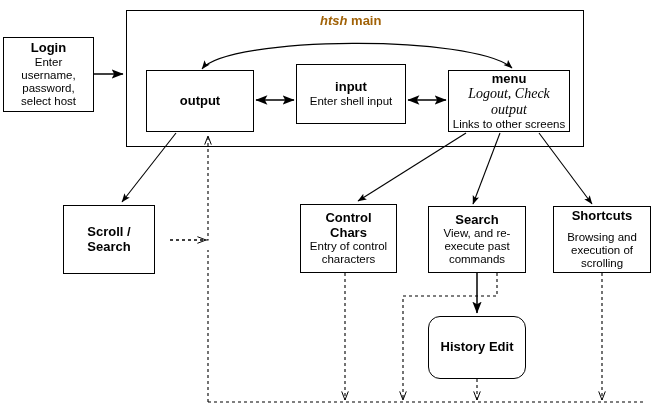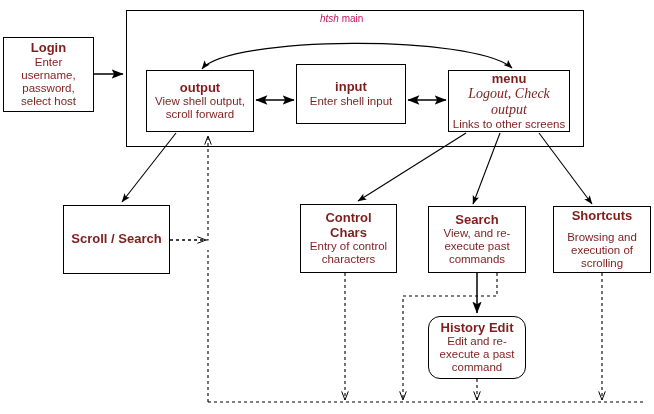--- a/index.html
+++ b/index.html
@@ -27,21 +27,21 @@
     position: absolute;
     border: 1.5px solid #000000;
     background: #ffffff;
     box-sizing: border-box;
     display: flex;
     flex-direction: column;
     align-items: center;
     justify-content: center;
     text-align: center;
     line-height: 1.12;
-    color: #7f1d1d;
+    color: #000000;
   }
   .box .title {
     font-weight: bold;
     font-size: 13px;
     letter-spacing: 0px;
   }
   .box .desc {
     font-size: 11.5px;
     padding: 0 3px;
   }
@@ -52,23 +52,23 @@
     font-family: Liberation Serif, serif;
   }
   .container-box {
     position: absolute;
     border: 1.5px solid #000000;
     background: transparent;
     box-sizing: border-box;
   }
   .container-title {
     position: absolute;
-    font-size: 10px;
-    font-weight: normal;
-    color: #be185d;
+    font-size: 13px;
+    font-weight: bold;
+    color: #a16207;
     white-space: nowrap;
   }
   .container-title .it { font-style: italic; }
 </style>
 </head>
 <body>
 
 <div id="canvas">
 
   <svg id="edges" viewBox="0 0 654 414" xmlns="http://www.w3.org/2000/svg">
@@ -153,35 +153,34 @@
     <span>main</span>
   </div>
 
   <div class="box" style="left:3px; top:37px; width:91px; height:75px;">
     <div class="title">Login</div>
     <div class="desc">Enter username, password, select host</div>
   </div>
 
   <div class="box" style="left:146px; top:70px; width:108px; height:62px;">
     <div class="title">output</div>
-    <div class="desc">View shell output, scroll forward</div>
   </div>
 
   <div class="box" style="left:296px; top:64px; width:110px; height:60px;">
     <div class="title">input</div>
     <div class="desc">Enter shell input</div>
   </div>
 
   <div class="box" style="left:448px; top:70px; width:122px; height:62px;">
     <div class="title">menu</div>
     <div class="desc-it">Logout, Check output</div>
     <div class="desc">Links to other screens</div>
   </div>
 
-  <div class="box" style="left:63px; top:205px; width:107px; height:69px;gap:12px;">
+  <div class="box" style="left:63px; top:205px; width:92px; height:69px;gap:12px;">
     <div class="title">Scroll / Search</div>
   </div>
 
   <div class="box" style="left:300px; top:204px; width:97px; height:69px;">
     <div class="title">Control</div>
     <div class="title">Chars</div>
     <div class="desc">Entry of control characters</div>
   </div>
 
   <div class="box" style="left:428px; top:206px; width:98px; height:67px;">
@@ -189,16 +188,15 @@
     <div class="desc">View, and re-execute past commands</div>
   </div>
 
   <div class="box" style="left:553px; top:206px; width:98px; height:67px;gap:8px;">
     <div class="title">Shortcuts</div>
     <div class="desc">Browsing and execution of scrolling</div>
   </div>
 
   <div class="box" style="left:428px; top:316px; width:98px; height:63px;border-radius:12px;">
     <div class="title">History Edit</div>
-    <div class="desc">Edit and re-execute a past command</div>
   </div>
 
 </div>
 
 </body></html>

